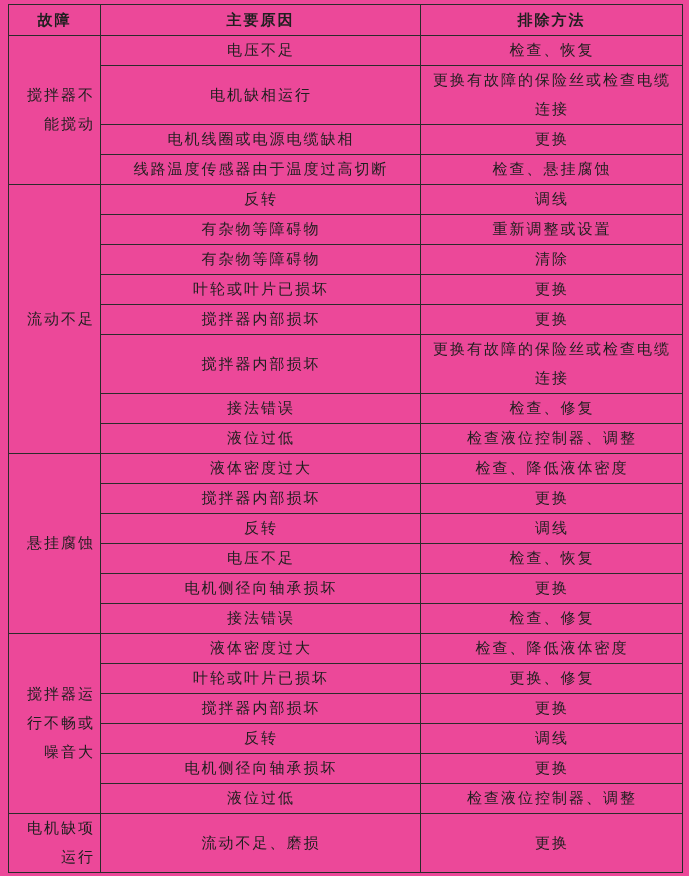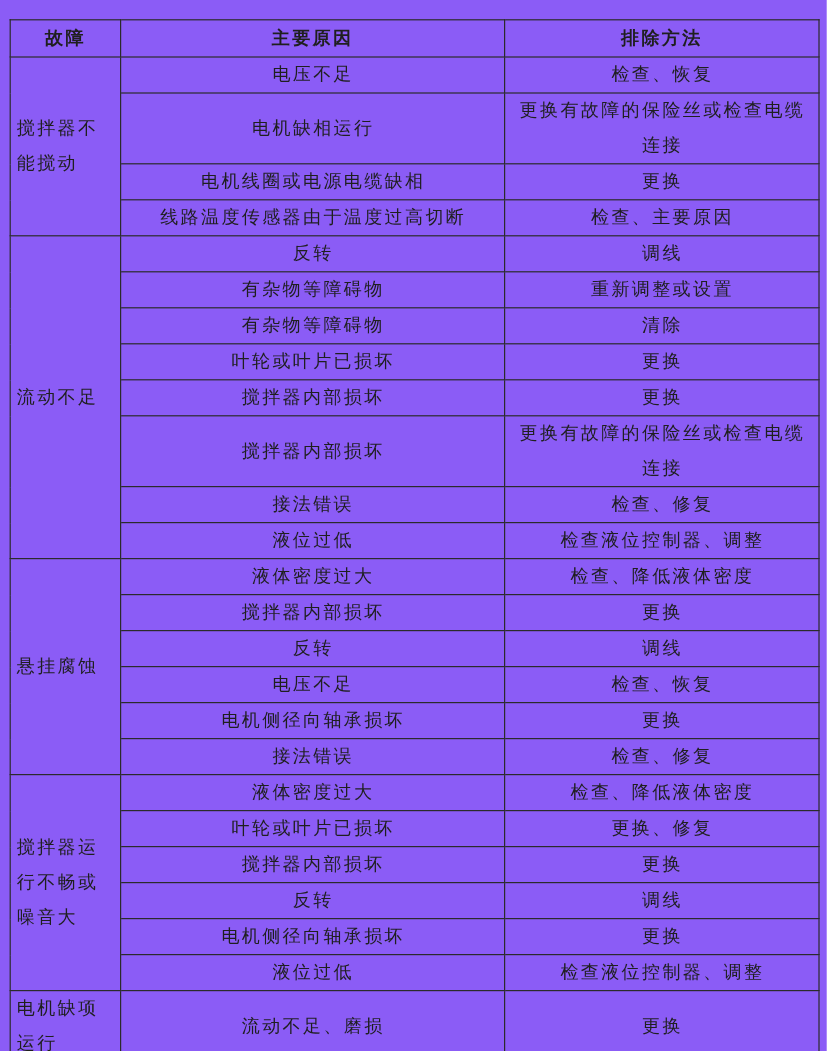--- a/index.html
+++ b/index.html
@@ -6,22 +6,22 @@
     margin: 0;
     padding: 0;
     background: #ffffff;
     font-family: "DejaVu Sans", "Liberation Sans", sans-serif;
     color: #1f1f1f;
   }
   .page {
     width: 689px;
     height: 876px;
     box-sizing: border-box;
-    padding: 16px 7px 8px 8px;
-    background: #8b5cf6;
+    padding: 4px 7px 8px 8px;
+    background: #ec4899;
   }
   table.fault-table {
     width: 674px;
     table-layout: fixed;
     border-collapse: collapse;
     font-size: 15px;
     letter-spacing: 2px;
     color: #1f1f1f;
   }
   table.fault-table th,
@@ -37,21 +37,21 @@
   col.c3 { width: 262px; }
   tr.hr  { height: 31px; }
   tr.r1  { height: 29px; }
   tr.r2  { height: 58px; margin-left: 42px; }
   th {
     font-weight: bold;
     text-align: center;
     padding: 0 4px;
   }
   td.fault {
-    text-align: left;
+    text-align: right;
     padding: 0 5px;
   }
   td.cause, td.remedy {
     text-align: center;
     padding: 0 9px 0 10px;
   }
 </style>
 </head>
 <body>
 
@@ -79,21 +79,21 @@
       <tr class="r2">
         <td class="cause">电机缺相运行</td>
         <td class="remedy">更换有故障的保险丝或检查电缆连接</td>
       </tr>
       <tr class="r1">
         <td class="cause">电机线圈或电源电缆缺相</td>
         <td class="remedy">更换</td>
       </tr>
       <tr class="r1">
         <td class="cause">线路温度传感器由于温度过高切断</td>
-        <td class="remedy">检查、主要原因</td>
+        <td class="remedy">检查、悬挂腐蚀</td>
       </tr>
     </tbody>
 
     <tbody>
       <tr class="r1">
         <td class="fault" rowspan="8">流动不足</td>
         <td class="cause">反转</td>
         <td class="remedy">调线</td>
       </tr>
       <tr class="r1">

